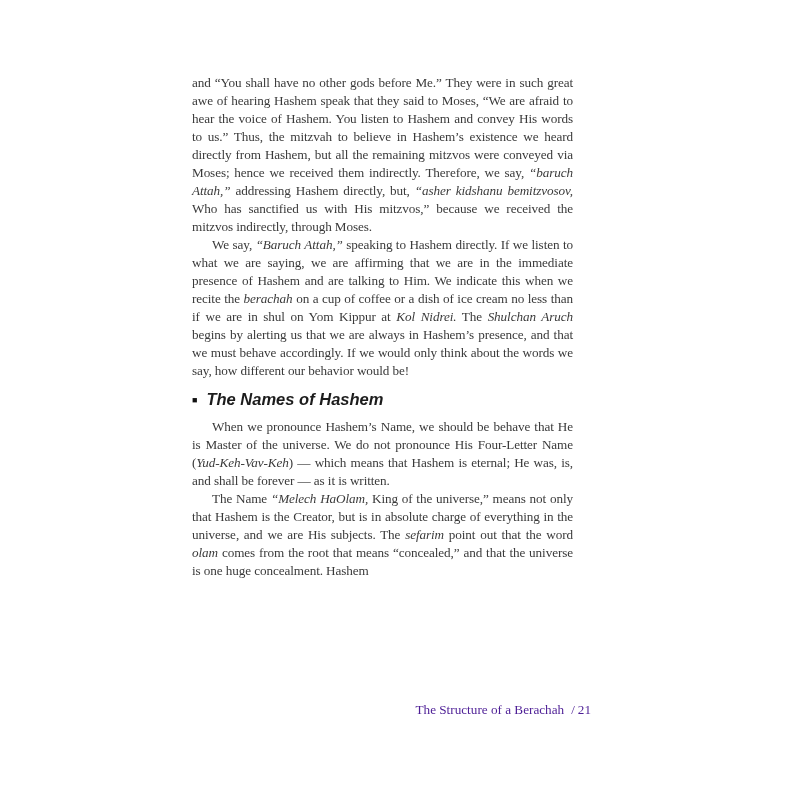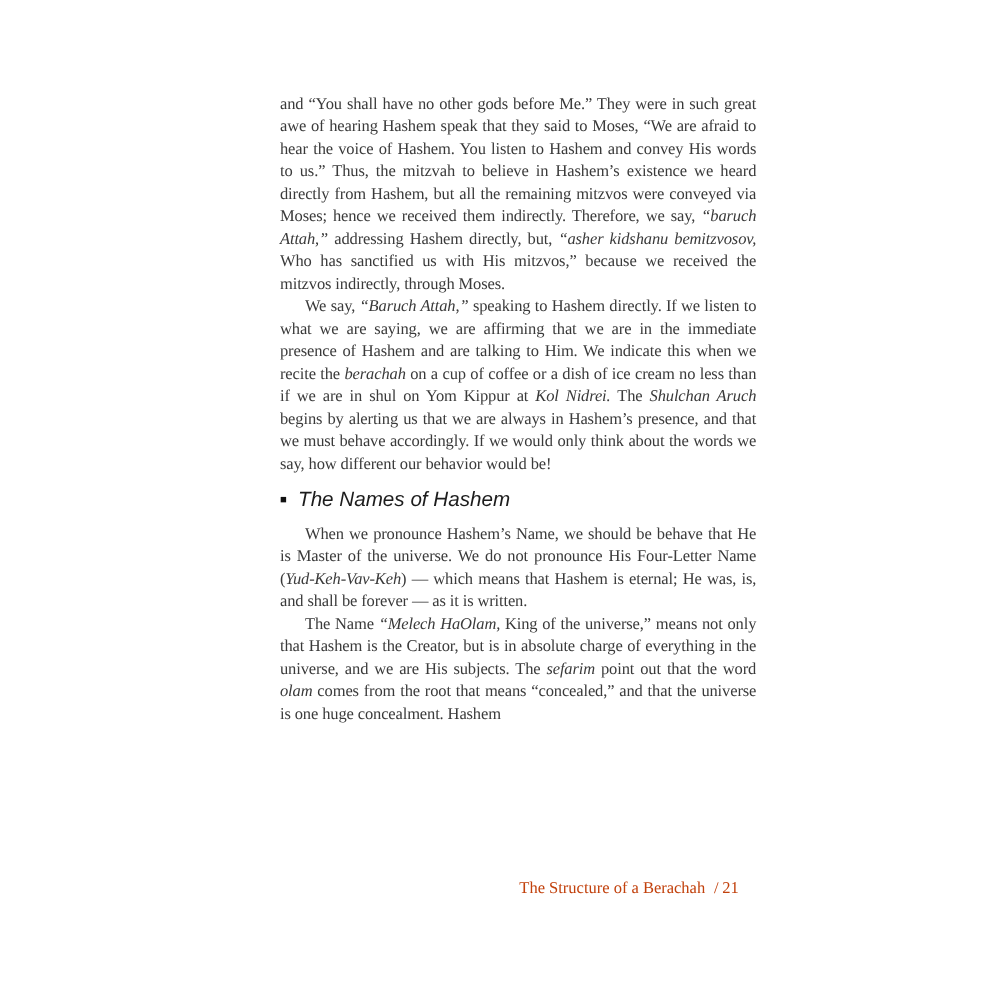--- a/index.html
+++ b/index.html
@@ -14,21 +14,21 @@
   }
   .page {
     position: relative;
     width: 800px;
     height: 800px;
     background: #ffffff;
     overflow: hidden;
   }
   .text-block {
     position: absolute;
-    left: 224px;
+    left: 192px;
     top: 74px;
     width: 381px;
     color: #3a3a3a;
     font-size: 13.2px;
     line-height: 18px;
     letter-spacing: -0.1px;
   }
   .body-para {
     margin: 0;
     text-align: justify;
@@ -36,21 +36,21 @@
   .body-para.indent {
     text-indent: 20px;
   }
   .body-para i {
     font-style: italic;
   }
   .section-heading {
     margin: 9px 0 8px 0;
     font-family: "Liberation Sans", "DejaVu Sans", sans-serif;
     font-style: italic;
-    font-weight: normal;
+    font-weight: bold;
     font-size: 16.5px;
     line-height: 20px;
     color: #1c1c1c;
     letter-spacing: 0;
   }
   .bullet {
     display: inline-block;
     font-style: normal;
     font-size: 9px;
     vertical-align: 2.5px;
@@ -58,21 +58,21 @@
     color: #111111;
   }
   .running-footer {
     position: absolute;
     left: 210px;
     top: 701px;
     width: 381px;
     text-align: right;
     font-size: 13.2px;
     line-height: 18px;
-    color: #c2410c;
+    color: #4c1d95;
   }
   .footer-sep {
     margin-left: 7px;
     margin-right: 3px;
   }
 </style>
 </head>
 <body>
 
 <main class="page">

